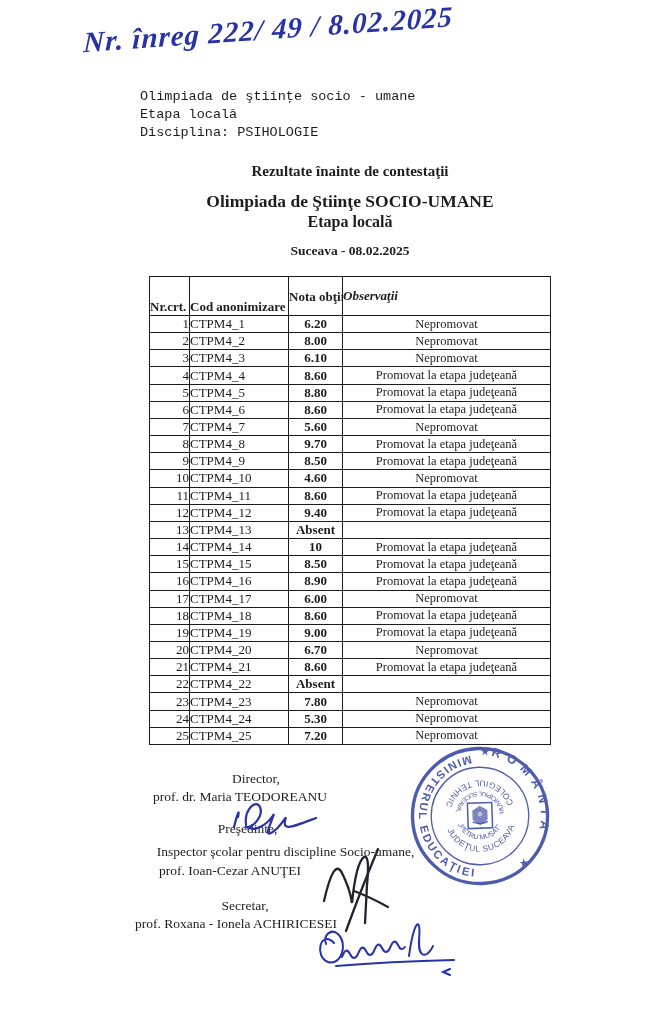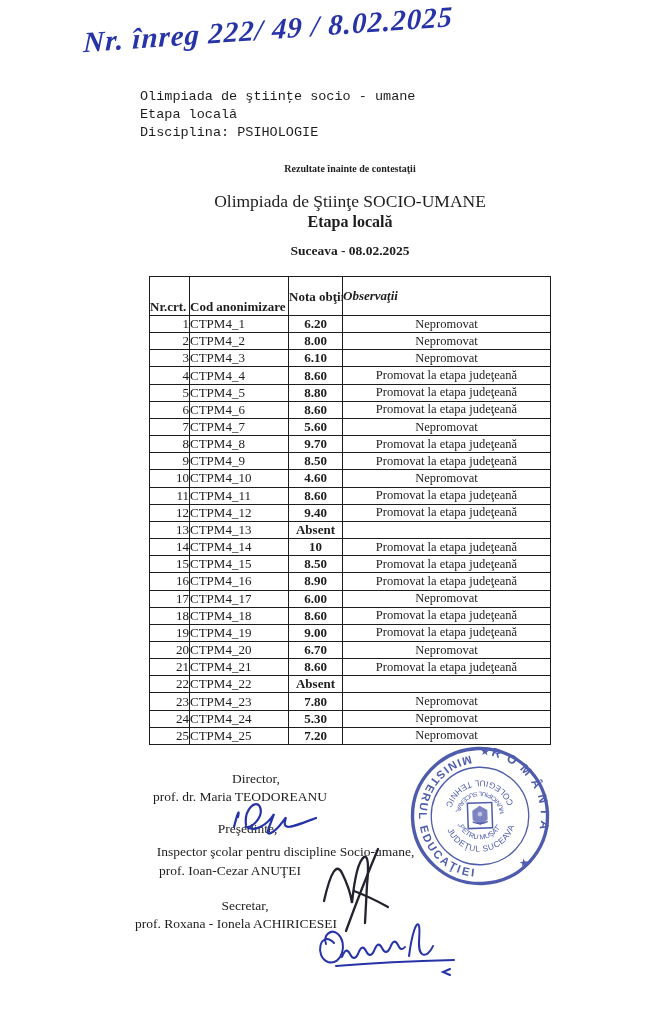--- a/index.html
+++ b/index.html
@@ -12,22 +12,22 @@
   .abs{position:absolute;}
   .handwriting{
     left:84px;top:26px;width:320px;
     font-style:italic;font-weight:bold;font-size:29px;letter-spacing:1px;
     color:var(--hand-blue,#2733a6);
     transform:rotate(-4deg) skewX(-6deg);transform-origin:left top;
     white-space:nowrap;
   }
   .info-block{left:140px;top:88px;font-size:13.5px;line-height:18px;font-family:Liberation Mono, monospace;}
   .t-center{text-align:center;}
-  .title1{left:150px;top:163px;width:400px;font-size:10px;font-weight:bold;}
-  .title2{left:150px;top:191px;width:400px;font-size:17.5px;font-weight:normal;}
+  .title1{left:150px;top:163px;width:400px;font-size:15px;font-weight:bold;}
+  .title2{left:150px;top:191px;width:400px;font-size:17.5px;font-weight:bold;}
   .title3{left:150px;top:213px;width:400px;font-size:16px;font-weight:bold;}
   .title4{left:150px;top:243px;width:400px;font-size:13.5px;font-weight:bold;}
 
   table.results{
     position:absolute;left:149px;top:276px;width:401px;
     border-collapse:collapse;table-layout:fixed;
     font-size:13px;
   }
   table.results th,table.results td{
     border:1.6px solid #1c1c1c;padding:0;overflow:hidden;white-space:nowrap;

